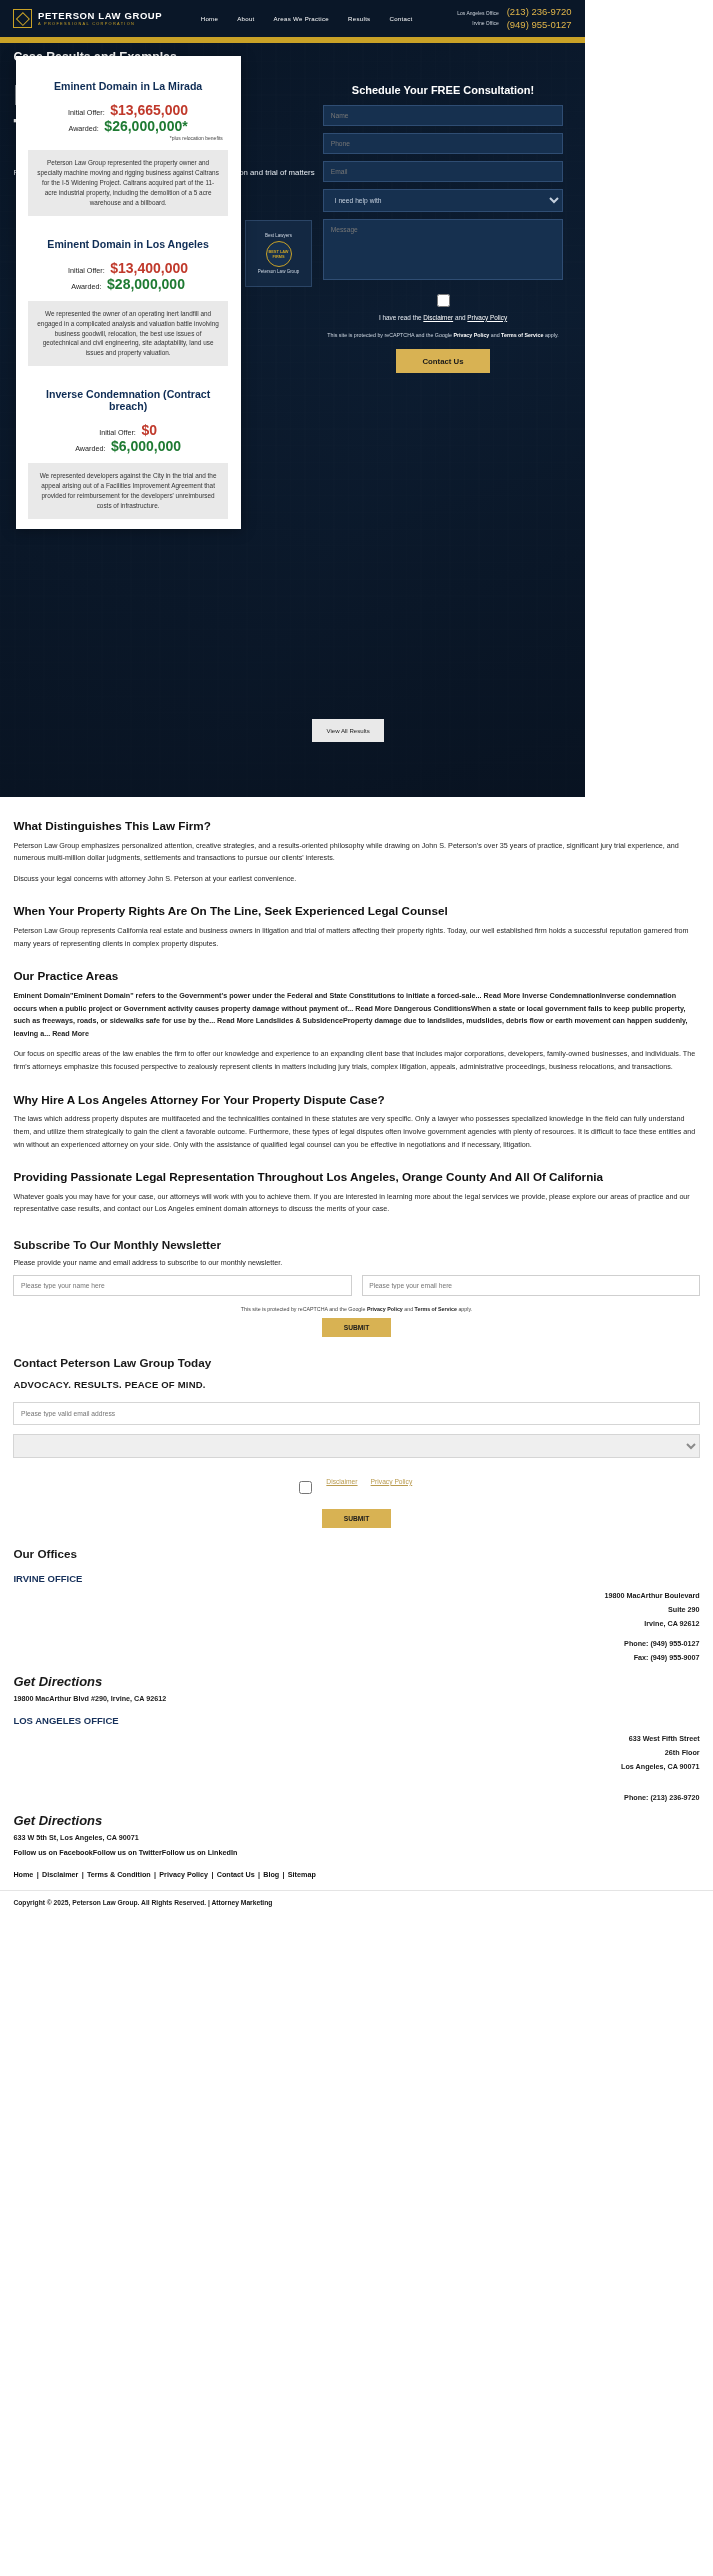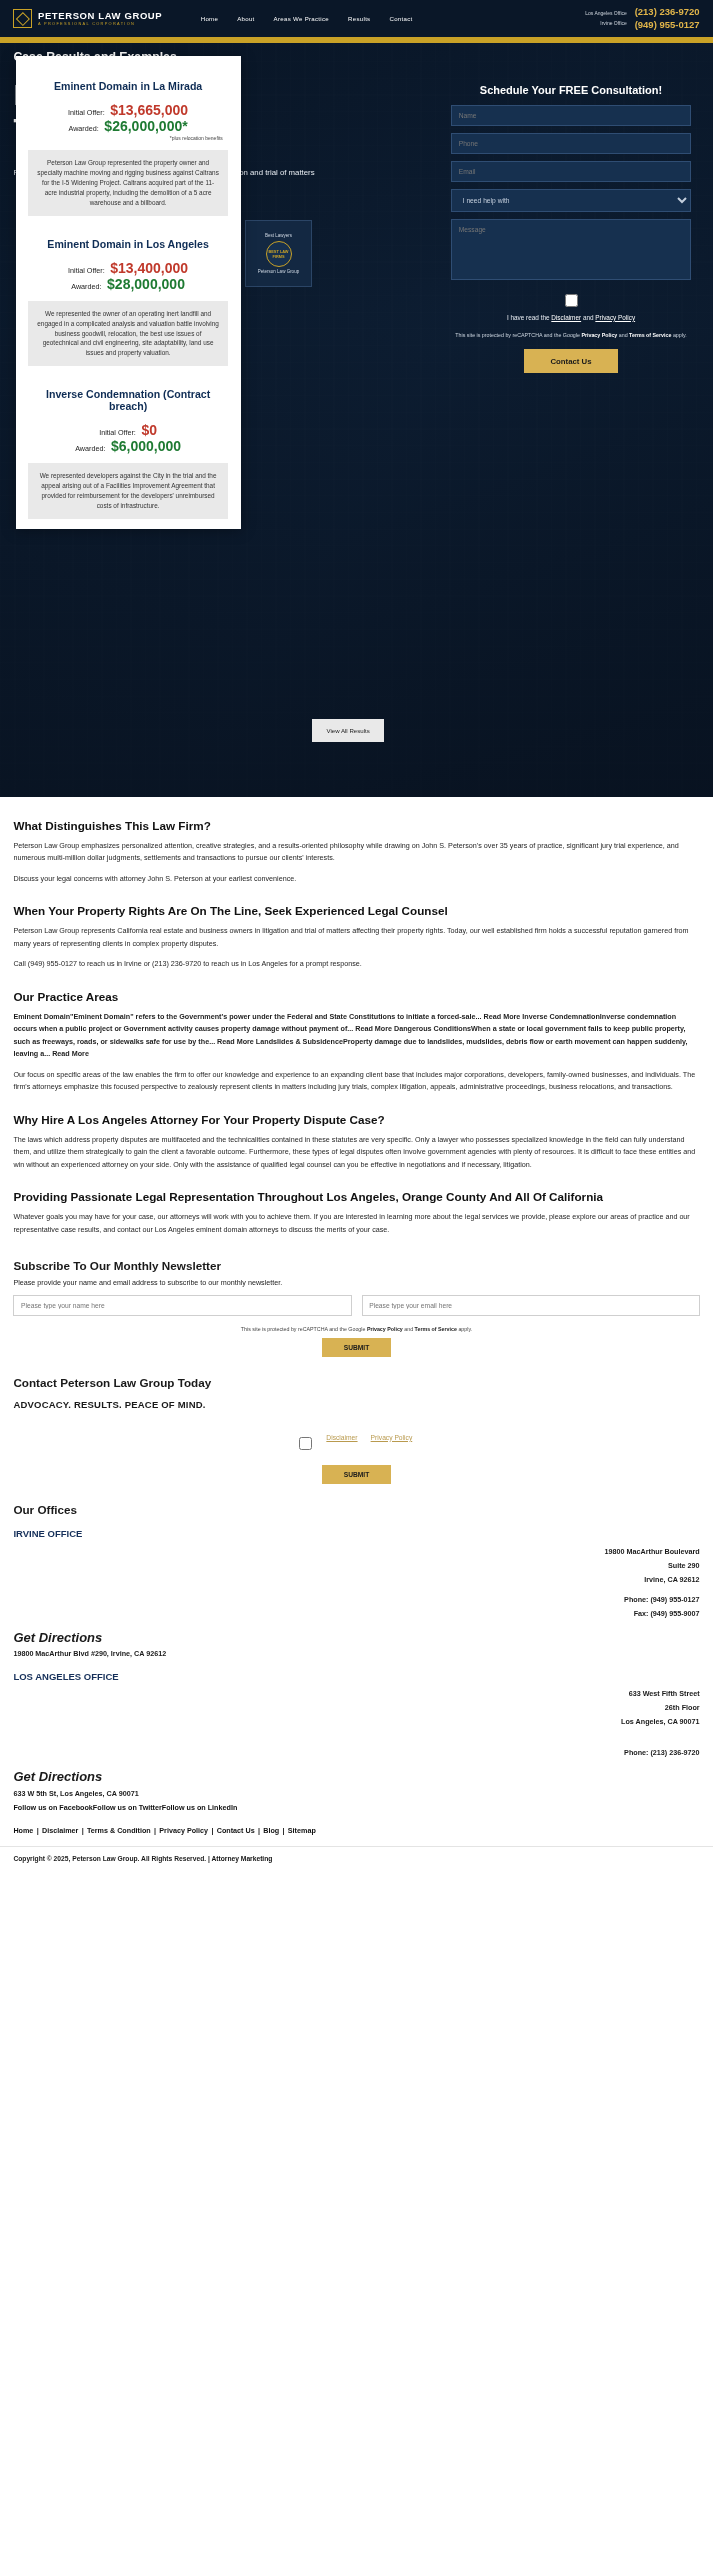--- a/index.html
+++ b/index.html
@@ -9,21 +9,21 @@
     font-family:"Liberation Sans", sans-serif;
     color:#1a1a1a;
     background:#ffffff;
     font-size:7.2px;
   }
   .page { width:713px; position:relative; }
 
   
   .hero {
     position:relative;
-    width:713px;
+    width:585px;
     height:797px;
     background:linear-gradient(180deg,#0d1b2e 0%, #112540 35%, #0c1a2c 100%);
     overflow:hidden;
   }
   .hero-photo {
     position:absolute; left:0; top:0; width:713px; height:797px;
     background:
       linear-gradient(180deg, rgba(8,20,36,0.85) 0%, rgba(10,24,42,0.80) 40%, rgba(8,18,32,0.92) 100%),
       repeating-linear-gradient(90deg, rgba(255,255,255,0.035) 0px, rgba(255,255,255,0.035) 1.1px, rgba(0,0,0,0) 1.1px, rgba(0,0,0,0) 14.5px),
       repeating-linear-gradient(0deg, rgba(255,255,255,0.03) 0px, rgba(255,255,255,0.03) 1.1px, rgba(0,0,0,0) 1.1px, rgba(0,0,0,0) 16.7px),
@@ -51,21 +51,21 @@
 
   .mainnav { display:flex; gap:19px; align-items:center; margin-left:16.7px; }
   .mainnav a {
     color:#ffffff; text-decoration:none; font-size:6.1px; letter-spacing:0.3px;
   }
   .phones {
     margin-left:auto; display:flex; align-items:center; gap:7.8px; padding-right:13.4px;
   }
   .office-labels { text-align:right; color:#cfd6de; font-size:5px; line-height:1.9; }
   .phone-nums { text-align:right; }
-  .phone-nums a { display:block; color:#e0b54a; font-size:9.5px; font-weight:bold; text-decoration:none; line-height:1.35; }
+  .phone-nums a { display:block; color:#e0b54a; font-size:9.5px; font-weight:normal; text-decoration:none; line-height:1.35; }
 
   .goldbar {
     position:relative; z-index:5;
     height:5.6px; background:#c9a227;
   }
   .page-title-band {
     position:relative; z-index:5;
     padding:7.8px 0 0 13.4px;
   }
   .page-title-band h1 {
@@ -316,21 +316,20 @@
     </div>
   </div>
 
   <div class="content">
     <h2>What Distinguishes This Law Firm?</h2>
     <p>Peterson Law Group emphasizes personalized attention, creative strategies, and a results-oriented philosophy while drawing on John S. Peterson's over 35 years of practice, significant jury trial experience, and numerous multi-million dollar judgments, settlements and transactions to pursue our clients' interests.</p>
     <p>Discuss your legal concerns with attorney John S. Peterson at your earliest convenience.</p>
 
     <h2>When Your Property Rights Are On The Line, Seek Experienced Legal Counsel</h2>
     <p>Peterson Law Group represents California real estate and business owners in litigation and trial of matters affecting their property rights. Today, our well established firm holds a successful reputation garnered from many years of representing clients in complex property disputes.</p>
-    <p>Call (949) 955-0127 to reach us in Irvine or (213) 236-9720 to reach us in Los Angeles for a prompt response.</p>
 
     <h2>Our Practice Areas</h2>
     <p class="practice-blurb bold">Eminent Domain"Eminent Domain" refers to the Government's power under the Federal and State Constitutions to initiate a forced-sale... Read More Inverse CondemnationInverse condemnation occurs when a public project or Government activity causes property damage without payment of... Read More Dangerous ConditionsWhen a state or local government fails to keep public property, such as freeways, roads, or sidewalks safe for use by the... Read More Landslides &amp; SubsidenceProperty damage due to landslides, mudslides, debris flow or earth movement can happen suddenly, leaving a... Read More</p>
     <p>Our focus on specific areas of the law enables the firm to offer our knowledge and experience to an expanding client base that includes major corporations, developers, family-owned businesses, and individuals. The firm's attorneys emphasize this focused perspective to zealously represent clients in matters including jury trials, complex litigation, appeals, administrative proceedings, business relocations, and transactions.</p>
 
     <h2>Why Hire A Los Angeles Attorney For Your Property Dispute Case?</h2>
     <p>The laws which address property disputes are multifaceted and the technicalities contained in these statutes are very specific. Only a lawyer who possesses specialized knowledge in the field can fully understand them, and utilize them strategically to gain the client a favorable outcome. Furthermore, these types of legal disputes often involve government agencies with plenty of resources. It is difficult to face these entities and win without an experienced attorney on your side. Only with the assistance of qualified legal counsel can you be effective in negotiations and if necessary, litigation.</p>
 
     <h2>Providing Passionate Legal Representation Throughout Los Angeles, Orange County And All Of California</h2>
     <p>Whatever goals you may have for your case, our attorneys will work with you to achieve them. If you are interested in learning more about the legal services we provide, please explore our areas of practice and our representative case results, and contact our Los Angeles eminent domain attorneys to discuss the merits of your case.</p>
@@ -348,20 +347,26 @@
     </div>
     <div class="submit-center">
       <button class="btn-submit">SUBMIT</button>
     </div>
   </div>
 
   <div class="contact-sec">
     <h2>Contact Peterson Law Group Today</h2>
     <div class="contact-tag">ADVOCACY. RESULTS. PEACE OF MIND.</div>
     <div class="contact-grid">
+      <div class="contact-col">
+        <input type="text" placeholder="Please type valid email address" style="">
+        <select>
+          <option></option>
+        </select>
+      </div>
     </div>
     <div class="contact-consent">
       <input type="checkbox" style="">
       <span class="links">
         <a href="#">Disclaimer</a>
         <a href="#">Privacy Policy</a>
       </span>
     </div>
     <div class="submit-center" style="margin-top:12.3px;">
       <button class="btn-submit">SUBMIT</button>

